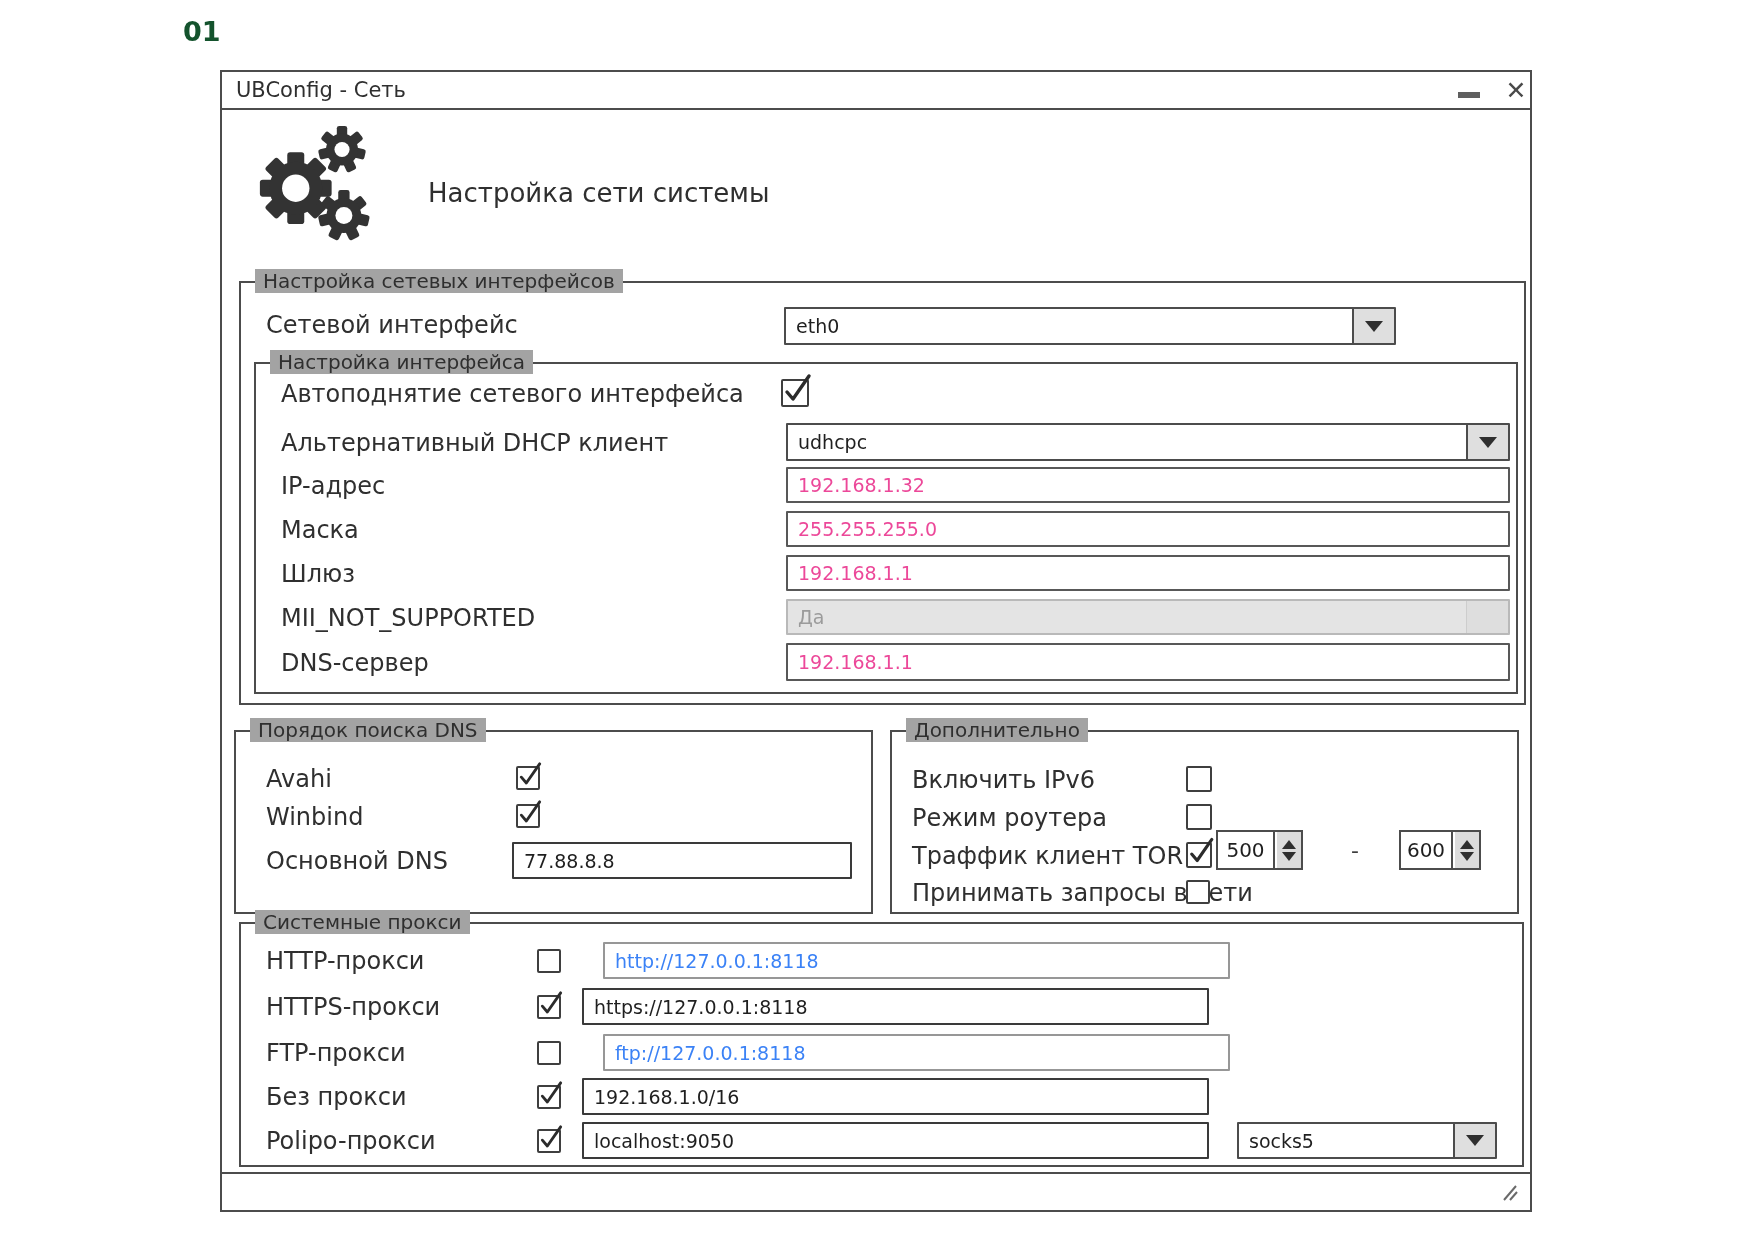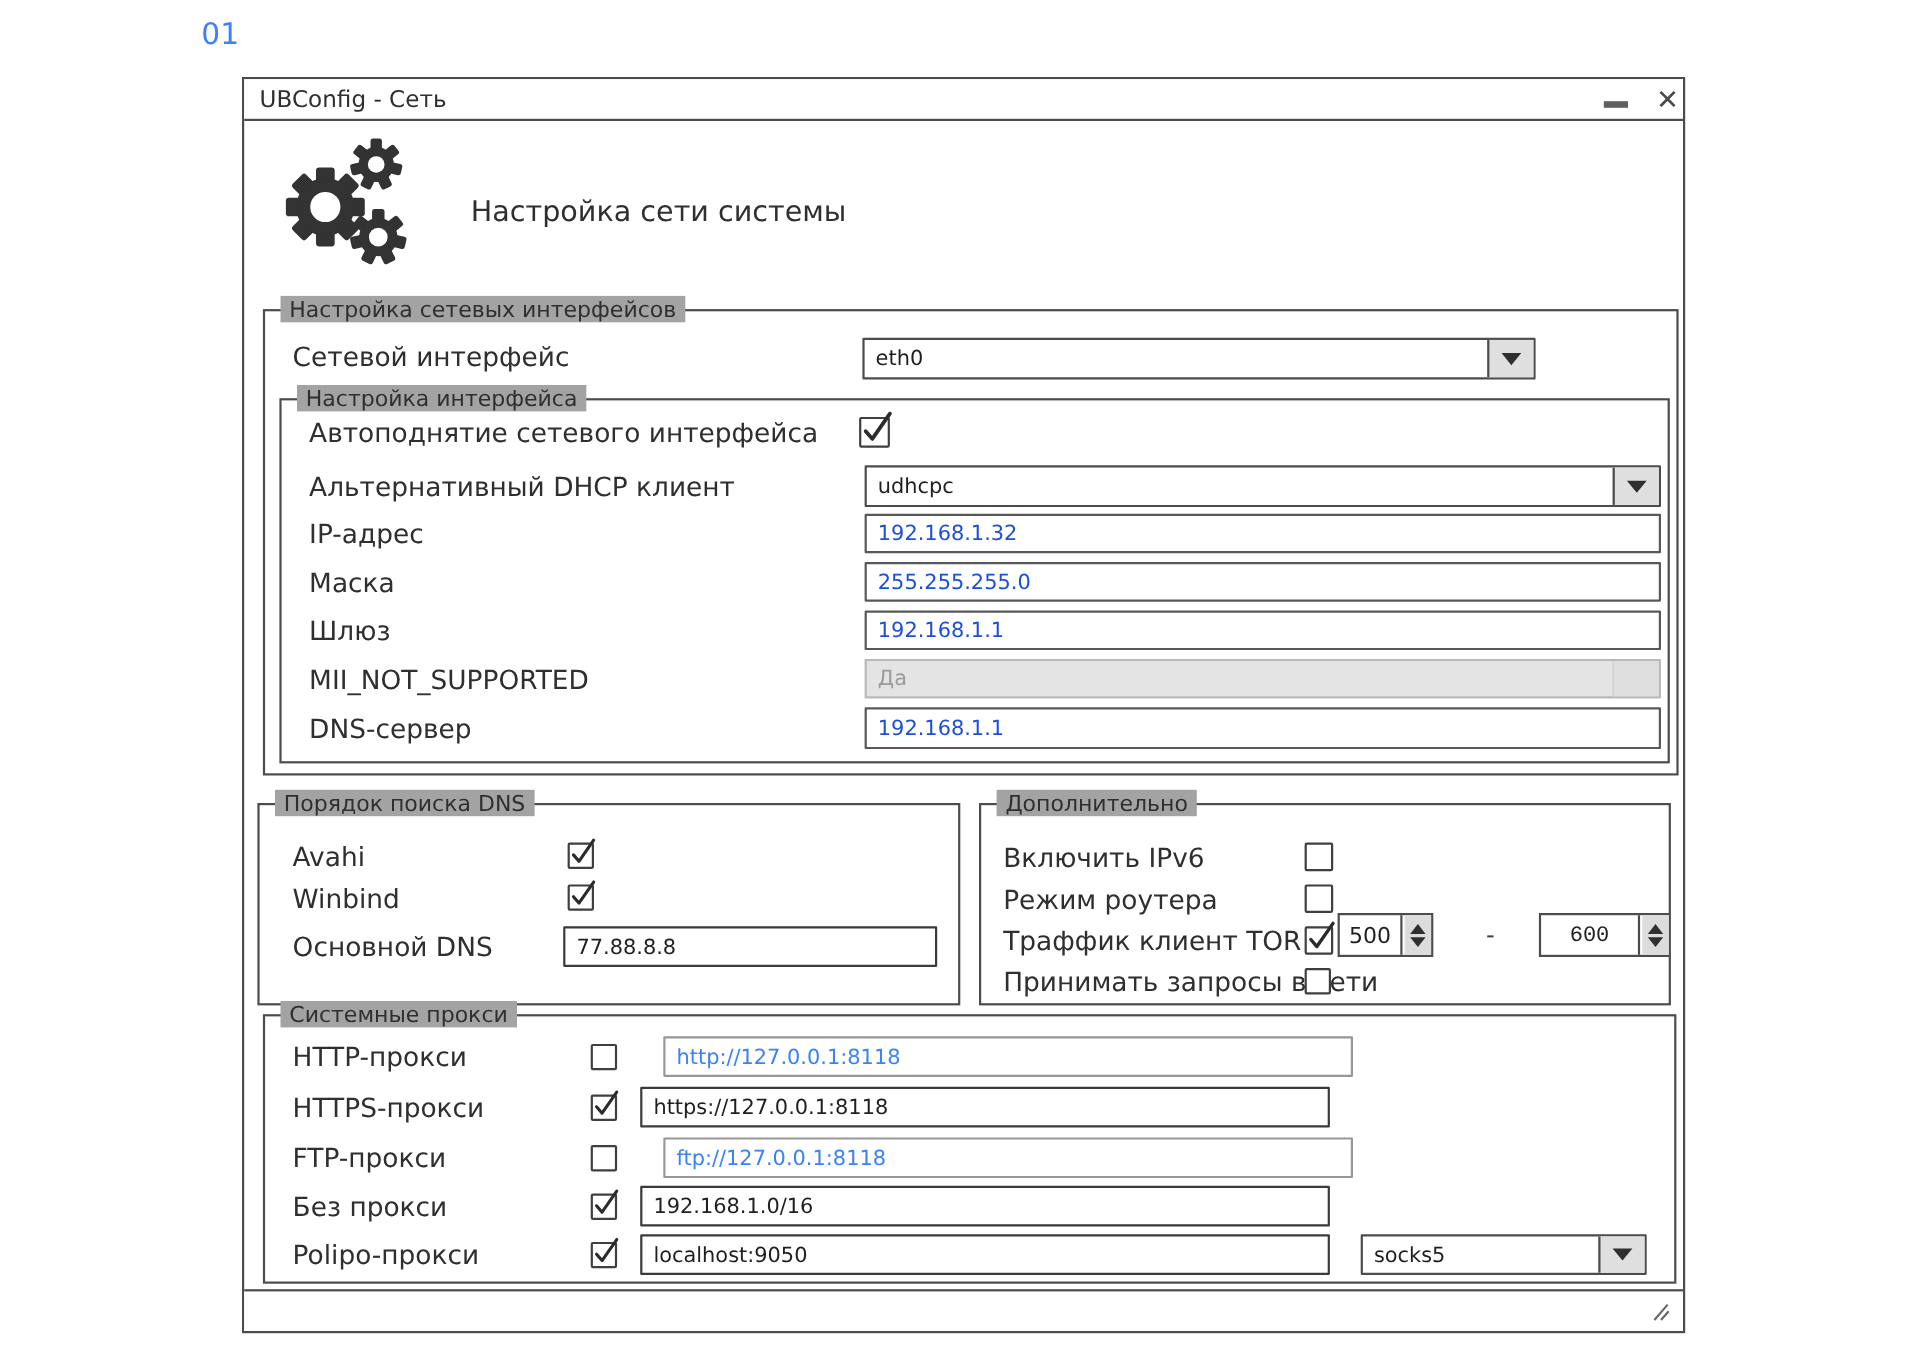--- a/index.html
+++ b/index.html
@@ -1,41 +1,41 @@
 <!DOCTYPE html>
 <html><head>
 <meta charset="utf-8">
 <style>
   * { box-sizing: border-box; margin: 0; padding: 0; }
   html,body { background:#ffffff; }
   body { font-family: "DejaVu Sans", "Liberation Sans", sans-serif; }
   #canvas { position:relative; width:1753px; height:1240px; background:#ffffff; overflow:hidden; }
 
-  .figure-label { position:absolute; left:183px; top:16px; font-size:27px; font-weight:normal; color:#3b82f6; }
+  .figure-label { position:absolute; left:183px; top:16px; font-size:27px; font-weight:bold; color:#14532d; }
 
   #window { position:absolute; left:220px; top:70px; width:1312px; height:1142px;
             border:2px solid #4c4c4c; background:#ffffff; }
 
   .titlebar { position:absolute; left:0; top:0; right:0; height:38px; border-bottom:2px solid #4c4c4c; background:#ffffff; }
   .title-text { position:absolute; left:14px; top:0; line-height:36px; font-size:21px; color:#2f2f2f; white-space:nowrap; }
   .min-btn { position:absolute; left:1236px; top:20px; width:22px; height:6px; background:#5f5f5f; }
   .close-btn { position:absolute; left:1278px; top:3px; width:32px; height:32px; font-size:25px; font-weight:bold;
                color:#4a4a4a; text-align:center; line-height:32px; }
 
   .hdr-icon { position:absolute; left:36px; top:52px; }
   .hdr-title { position:absolute; left:206px; top:106px; font-size:26px; color:#2f2f2f; white-space:nowrap; }
 
   .fs { position:absolute; border:2px solid #4c4c4c; background:#ffffff; }
   .legend { position:absolute; top:-14px; left:14px; background:#a3a3a3; padding:0 8px; font-size:20px; color:#2f2f2f; white-space:nowrap; }
 
   .lbl { position:absolute; font-size:24px; color:#2f2f2f; line-height:26px; white-space:nowrap; }
 
   .tin { position:absolute; border:2px solid #585858; background:#fff; font-family:inherit;
          font-size:19px; color:#1f1f1f; padding:0 10px; border-radius:1px; outline:none; }
-  .tin.muted { color:#1d4ed8; }
+  .tin.muted { color:#ec4899; }
   .tin.soft  { border-color:#979797; color:#3b82f6;margin-left:21px; }
   .tin.strong{ border-color:#3a3a3a; }
 
   .combo { position:absolute; border:2px solid #4c4c4c; background:#fff; border-radius:1px; }
   .combo-val { position:absolute; left:10px; top:50%; transform:translateY(-50%); font-size:19px; color:#1f1f1f; white-space:nowrap; }
   .combo-btn { position:absolute; right:0; top:0; bottom:0; width:42px; background:#dfdfdf;
                border-left:2px solid #4c4c4c; display:flex; align-items:center; justify-content:center; }
   .tri-down { width:0; height:0; border-left:9px solid transparent; border-right:9px solid transparent; border-top:11px solid #2f2f2f; }
   .combo.disabled { background:#e4e4e4; border-color:#b9b9b9; }
   .combo.disabled .combo-val { color:#9b9b9b; }
@@ -202,21 +202,21 @@
           </svg>
       </div>
       <div class="spin" style="left:324px; top:98px; width:87px; height:40px;">
         <span class="spin-val">500</span>
         <span class="spin-btn">
             <i class="tri-up-s"></i>
             <i class="tri-dn-s"></i>
           </span>
       </div>
       <div class="dash-sep" style="left:459px; top:106px;">-</div>
-      <div class="spin" style="left:507px; top:98px; width:120px; height:40px;font-family:Liberation Mono, monospace;">
+      <div class="spin" style="left:507px; top:98px; width:82px; height:40px;">
         <span class="spin-val">600</span>
         <span class="spin-btn">
             <i class="tri-up-s"></i>
             <i class="tri-dn-s"></i>
           </span>
       </div>
 
       <div class="lbl" style="left:20px; top:148px;">Принимать запросы в сети</div>
       <div class="cb" style="left:294px; top:148px;"></div>
     </div>

